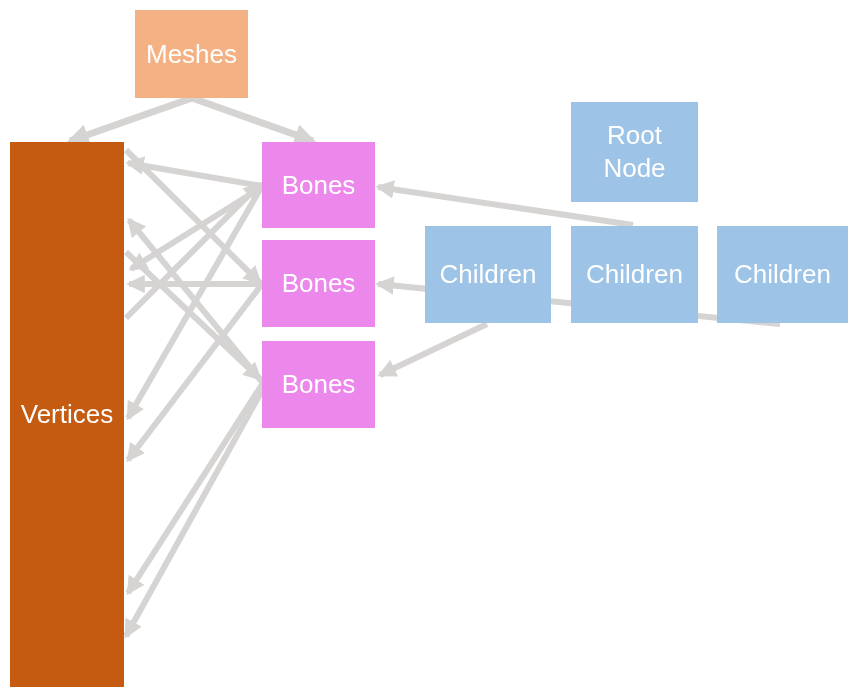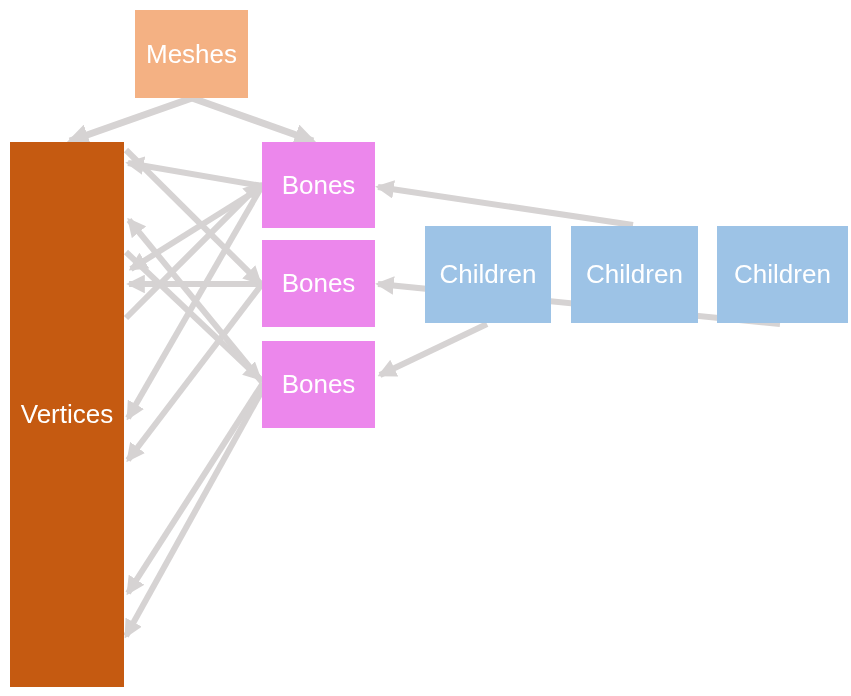--- a/index.html
+++ b/index.html
@@ -83,20 +83,23 @@
       </div>
       <div class="node" style="left: 262px; top: 142px; width: 113px; height: 86px; background: rgb(236, 135, 236); color: rgb(255, 255, 255);">
         <span>Bones</span>
       </div>
       <div class="node" style="left: 262px; top: 240px; width: 113px; height: 87px; background: rgb(236, 135, 236); color: rgb(255, 255, 255);">
         <span>Bones</span>
       </div>
       <div class="node" style="left: 262px; top: 341px; width: 113px; height: 87px; background: rgb(236, 135, 236); color: rgb(255, 255, 255);">
         <span>Bones</span>
       </div>
+      <div class="node" style="left: 571px; top: 102px; width: 127px; height: 100px; background: rgb(157, 195, 230); color: rgb(255, 255, 255);">
+        <span>Root Node</span>
+      </div>
       <div class="node" style="left: 425px; top: 226px; width: 126px; height: 97px; background: rgb(157, 195, 230); color: rgb(255, 255, 255);">
         <span>Children</span>
       </div>
       <div class="node" style="left: 571px; top: 226px; width: 127px; height: 97px; background: rgb(157, 195, 230); color: rgb(255, 255, 255);">
         <span>Children</span>
       </div>
       <div class="node" style="left: 717px; top: 226px; width: 131px; height: 97px; background: rgb(157, 195, 230); color: rgb(255, 255, 255);">
         <span>Children</span>
       </div>
     </div>

